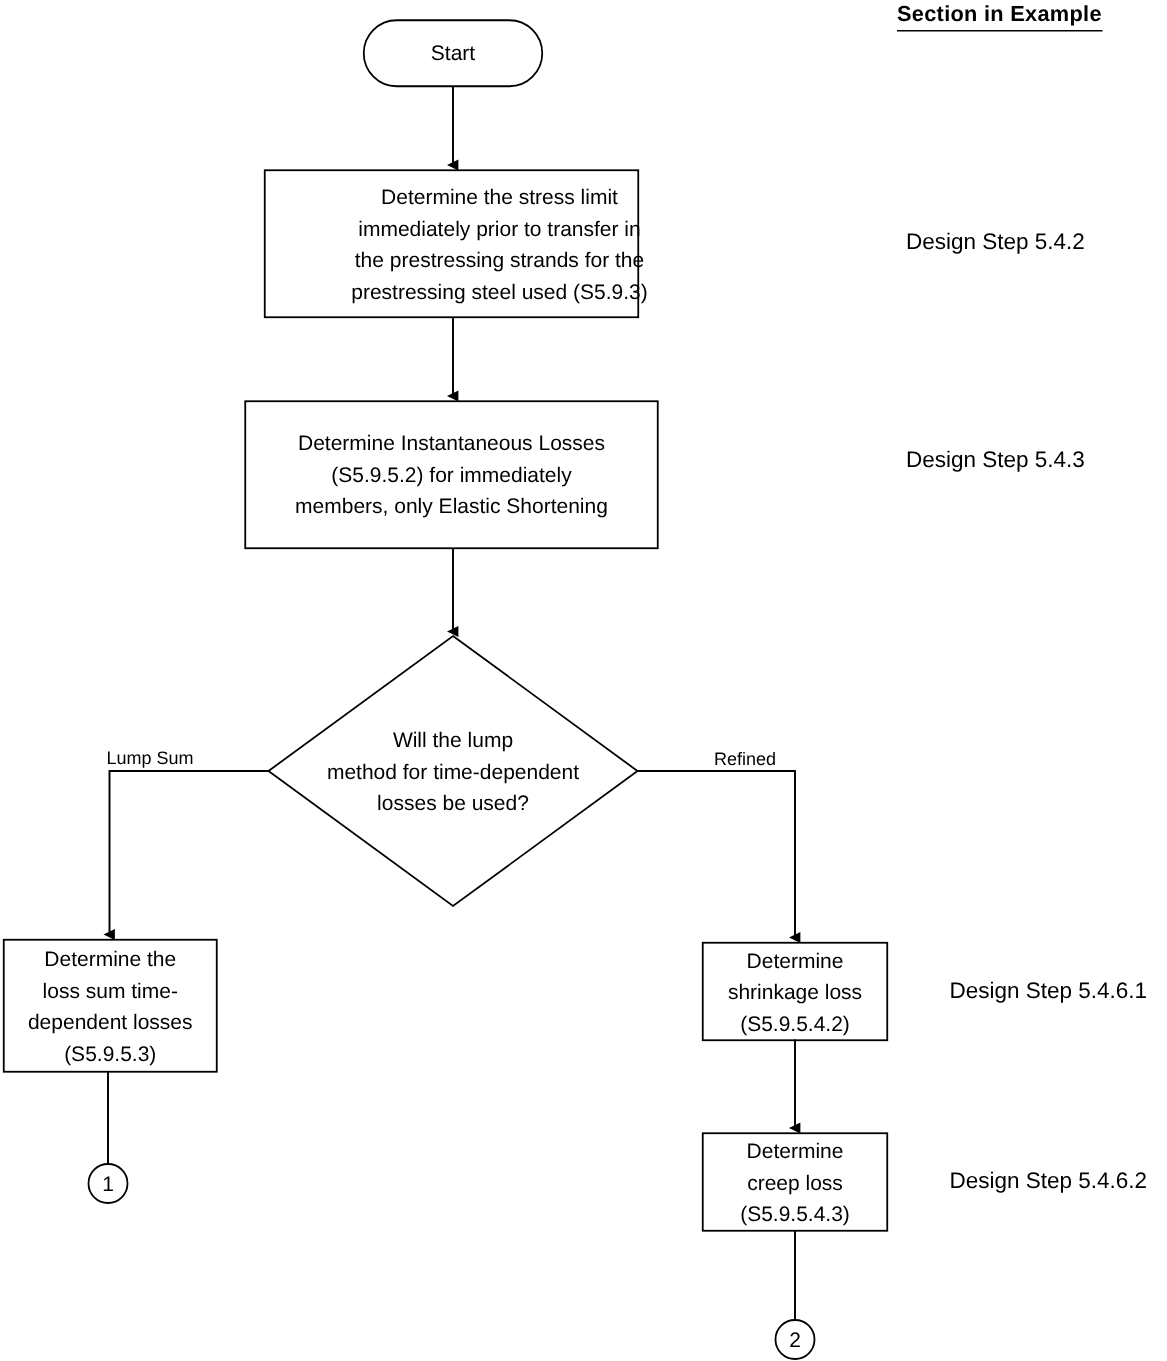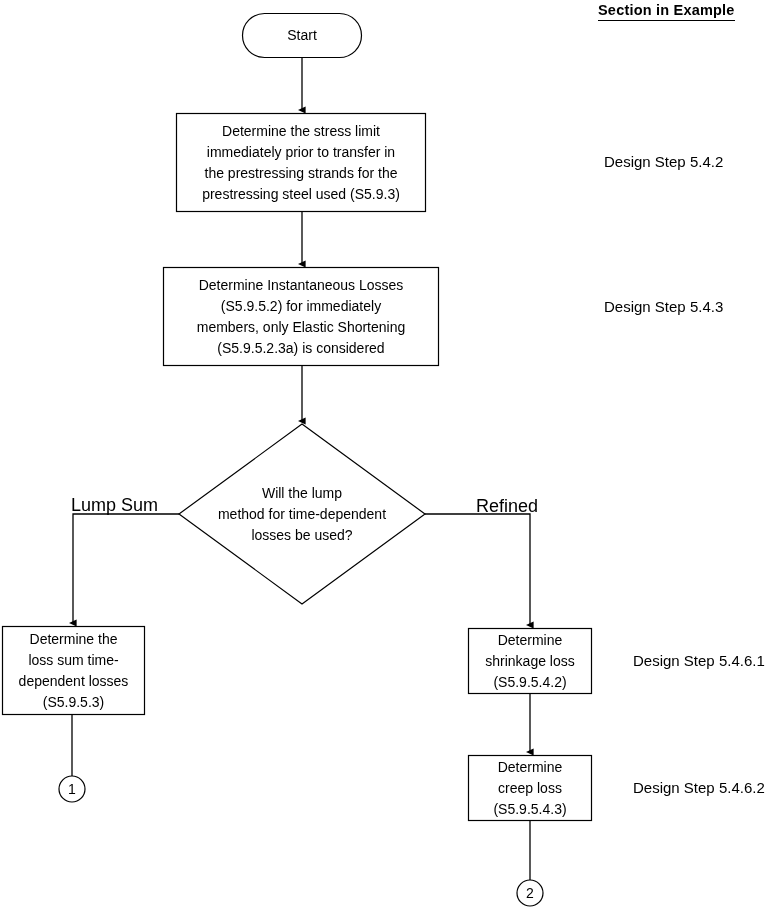--- a/index.html
+++ b/index.html
@@ -33,21 +33,21 @@
     justify-content: center;
     text-align: center;
     font-size: 14px;
     line-height: 21px;
     color: #000;
     pointer-events: none;
     white-space: pre;
   }
   .edge-label {
     position: absolute;
-    font-size: 18px;
+    font-size: 12px;
     line-height: 18px;
     color: #000;
     white-space: nowrap;
   }
   .side-label {
     position: absolute;
     font-size: 15px;
     line-height: 20px;
     color: #000;
     white-space: nowrap;
@@ -116,32 +116,31 @@
 
     <line x1="530" y1="820" x2="530" y2="880" stroke="#000000" stroke-width="1.3"></line>
   </svg>
 
   <div class="col-header" style="left:598px; top:2px;">Section in Example</div>
 
   <div class="node-text" style="left:242px; top:13px; width:120px; height:45px;">
     <span>Start</span>
   </div>
 
-  <div class="node-text" style="left:176px; top:113px; width:250px; height:99px;">
+  <div class="node-text" style="left:176px; top:113px; width:250px; height:99px;padding-left:32px;">
     <span>Determine the stress limit</span>
     <span>immediately prior to transfer in</span>
     <span>the prestressing strands for the</span>
     <span>prestressing steel used (S5.9.3)</span>
   </div>
 
   <div class="node-text" style="left:163px; top:267px; width:276px; height:99px;">
     <span>Determine Instantaneous Losses</span>
     <span>(S5.9.5.2) for immediately</span>
     <span>members, only Elastic Shortening</span>
-    <span>(S5.9.5.2.3a) is considered</span>
   </div>
 
   <div class="node-text" style="left:179px; top:471px; width:246px; height:86px;">
     <span>Will the lump</span>
     <span>method for time-dependent</span>
     <span>losses be used?</span>
   </div>
 
   <div class="node-text" style="left:2px; top:626px; width:143px; height:89px;">
     <span>Determine the</span>

